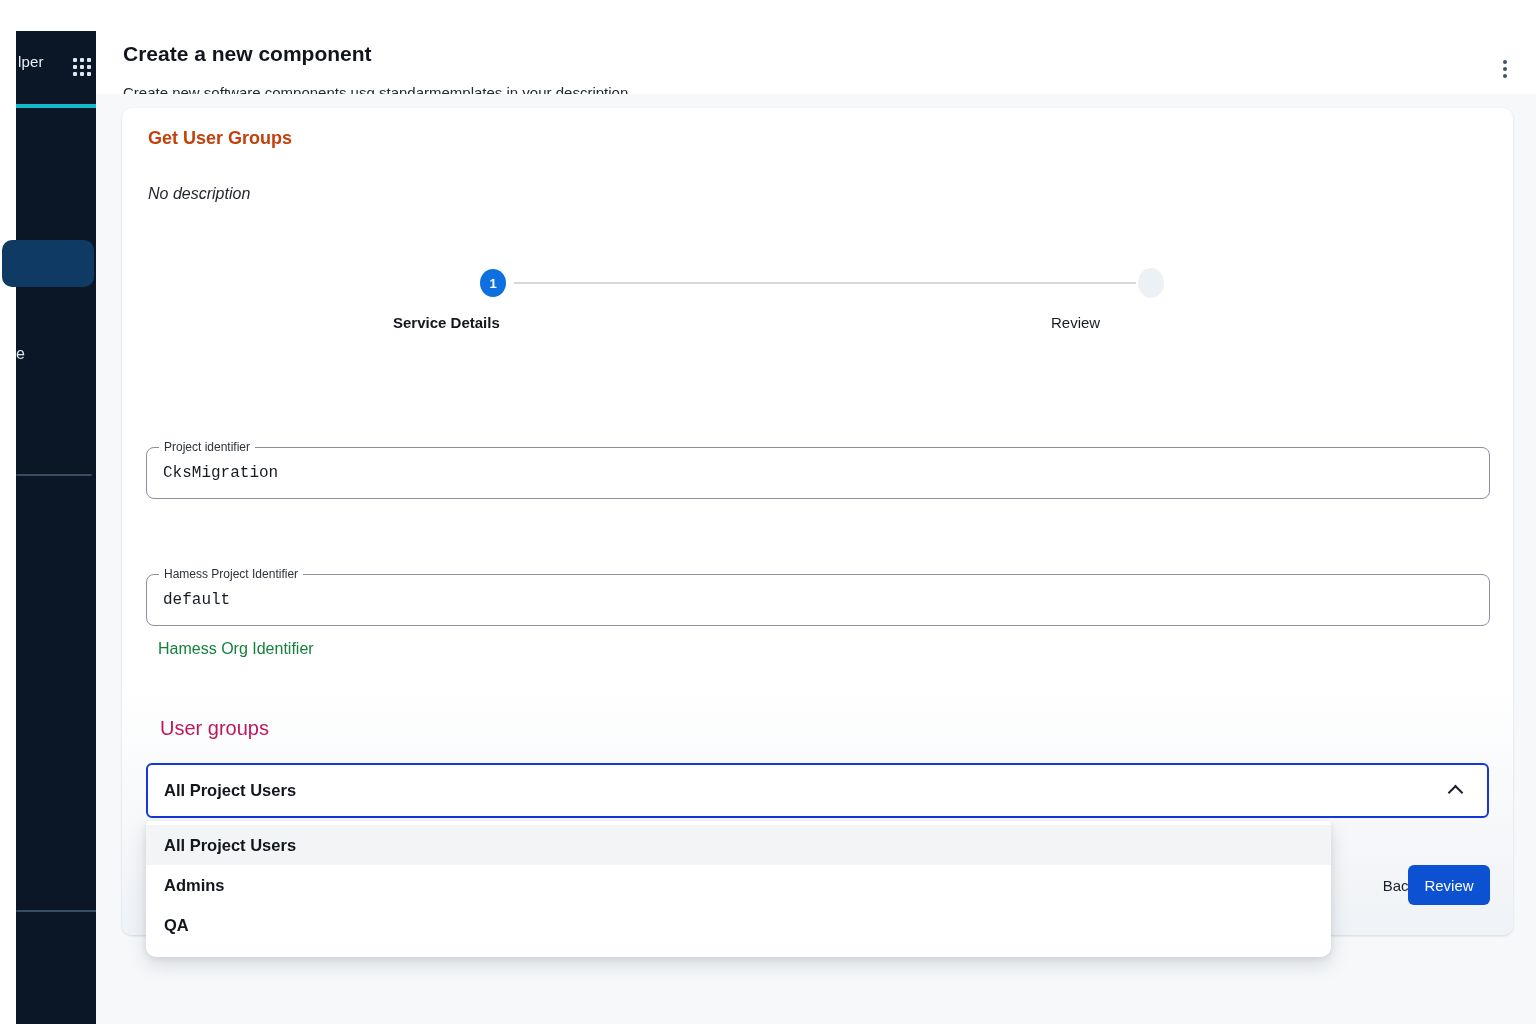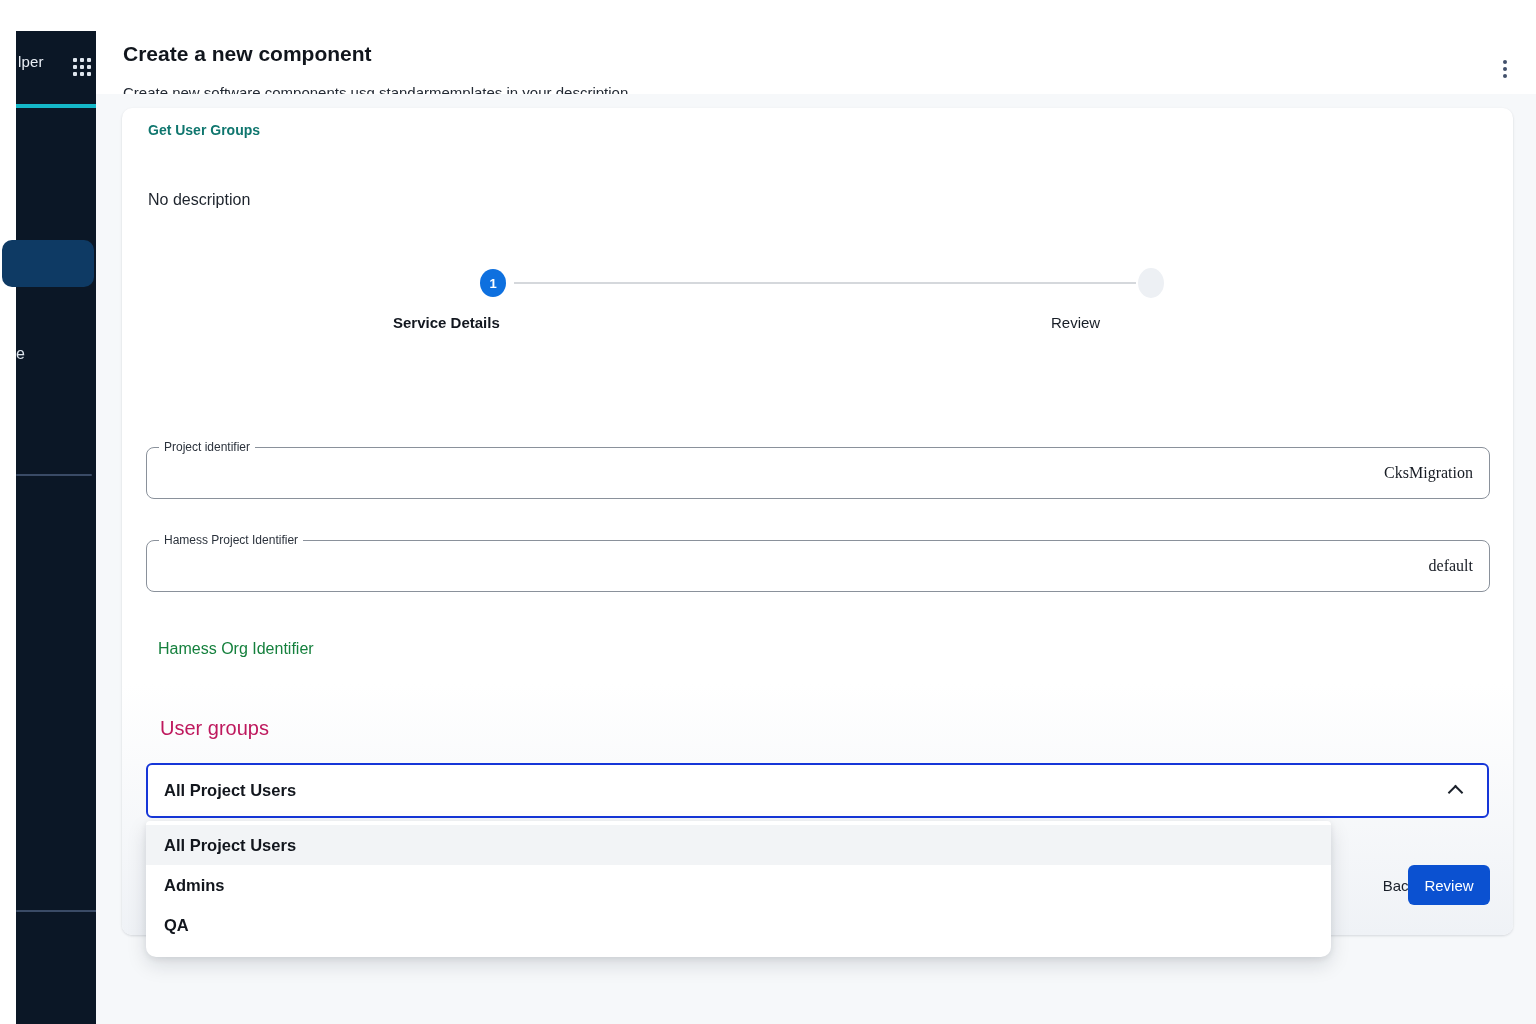--- a/index.html
+++ b/index.html
@@ -27,38 +27,38 @@
            align-items:center; justify-content:center; gap:3px; cursor:pointer; background:transparent; border:0; }
   .kebab i { width:4px; height:4px; border-radius:50%; background:#42506b; }
 
   
   .main { position:absolute; left:96px; top:94px; width:1440px; height:930px; background:#f6f8fa; }
 
   .card { position:absolute; left:26px; top:14px; width:1391px; height:827px; background:#fff; border-radius:10px;
           box-shadow:0 1px 3px rgba(20,30,50,.10), 0 1px 2px rgba(20,30,50,.05); }
   .card-grad { position:absolute; left:0; top:576px; width:100%; height:251px;
                background:linear-gradient(180deg,#ffffff 0%,#eff2f6 100%); border-radius:0 0 10px 10px; }
-  .wizard-title { position:absolute; left:26px; top:14px; font-size:14px; font-weight:700; color:#0f766e; }
-  .wizard-desc  { position:absolute; left:26px; top:83px; font-size:16px; color:#1e242d; }
+  .wizard-title { position:absolute; left:26px; top:20px; font-size:18px; font-weight:700; color:#c2410c; }
+  .wizard-desc  { position:absolute; left:26px; top:77px; font-size:16px; color:#1e242d;font-style:italic; }
 
   
   .step-circle.active { position:absolute; left:358px; top:161px; width:26px; height:28px; border-radius:50%;
         background:#0e70df; color:#fff; font-size:13px; font-weight:600; display:flex; align-items:center; justify-content:center; }
   .step-connector { position:absolute; left:392px; top:174px; width:622px; height:1.5px; background:#d5d8dc; }
   .step-circle.upcoming { position:absolute; left:1016px; top:160px; width:26px; height:30px; border-radius:50%; background:#edf0f4; }
   .step-label { position:absolute; top:206px; width:200px; text-align:left; font-size:15px; }
   .step-label.active { left:271px; font-weight:600; color:#12171f; }
   .step-label.upcoming { left:929px; color:#171d26; }
 
   
   .tf { position:absolute; left:24px; width:1344px; height:52px; border:1px solid #8a919b; border-radius:8px; background:#fff; }
-  .tf.f1 { top:339px; } .tf.f2 { top:432px;padding-left:48px; }
+  .tf.f1 { top:339px; } .tf.f2 { top:466px;padding-left:48px; }
   .tf .tf-label { position:absolute; left:12px; top:-8px; background:#fff; padding:0 5px; font-size:12px; color:#2b323c; }
   .tf input { position:absolute; left:16px; top:0; width:calc(100% - 32px); height:100%; border:0; outline:0;
-              font-family:Liberation Serif, serif; font-size:16px; color:#171c24; background:transparent;text-align:right; }
+              font-family:Liberation Mono, monospace; font-size:16px; color:#171c24; background:transparent; }
 
   .org-label { position:absolute; left:36px; top:532px; font-size:16px; color:#15803d; }
   .ug-label  { position:absolute; left:38px; top:609px; font-size:20px; font-weight:500; color:#be185d; }
 
   
   .select { position:absolute; left:24px; top:655px; width:1343px; height:55px; border:2px solid #1636d8;
             border-radius:6px; background:#fff; cursor:pointer; }
   .select-value { position:absolute; left:16px; top:0; height:51px; line-height:51px; font-size:16.5px; font-weight:600; color:#12161d; }
   .chevron-up { position:absolute; right:26px; top:22px; width:11px; height:11px;
                 border-left:2.5px solid #1b212b; border-top:2.5px solid #1b212b; transform:rotate(45deg); }

